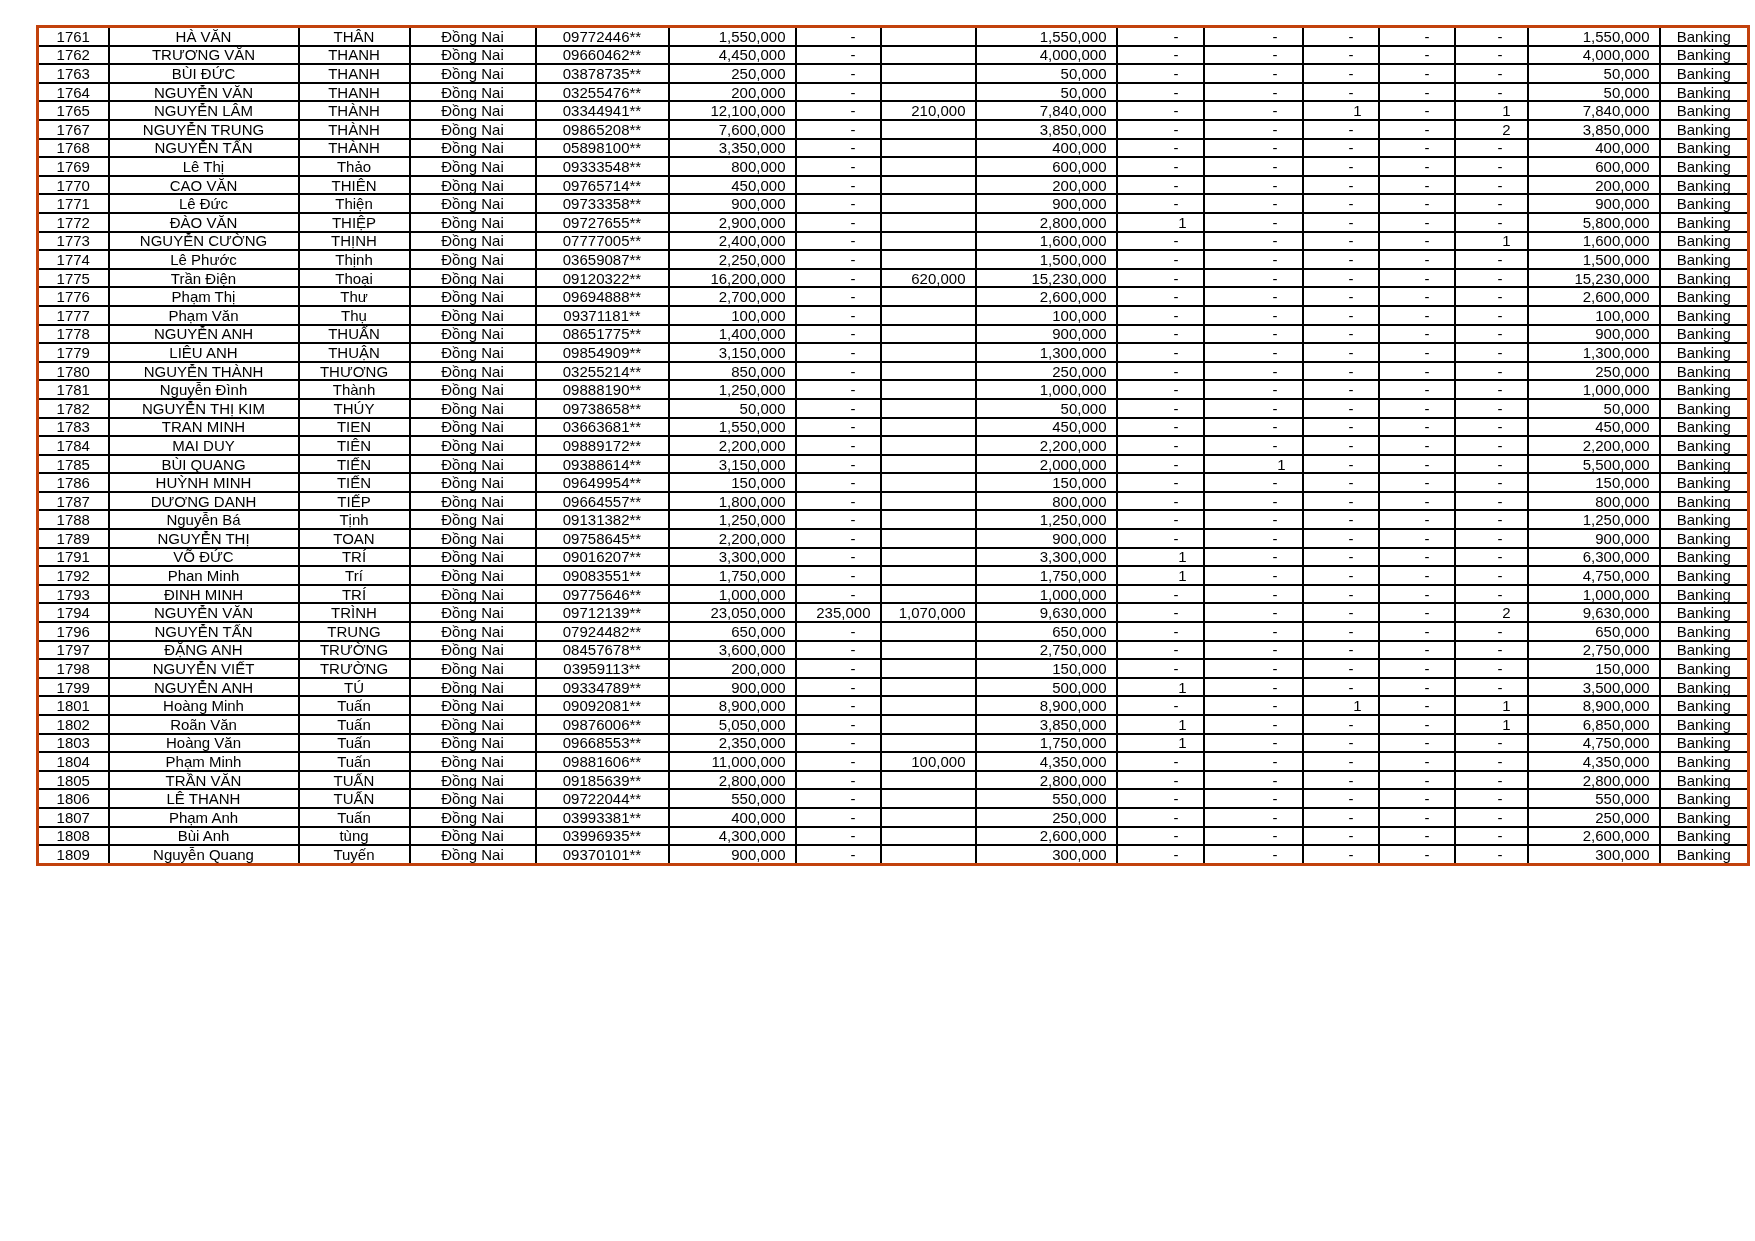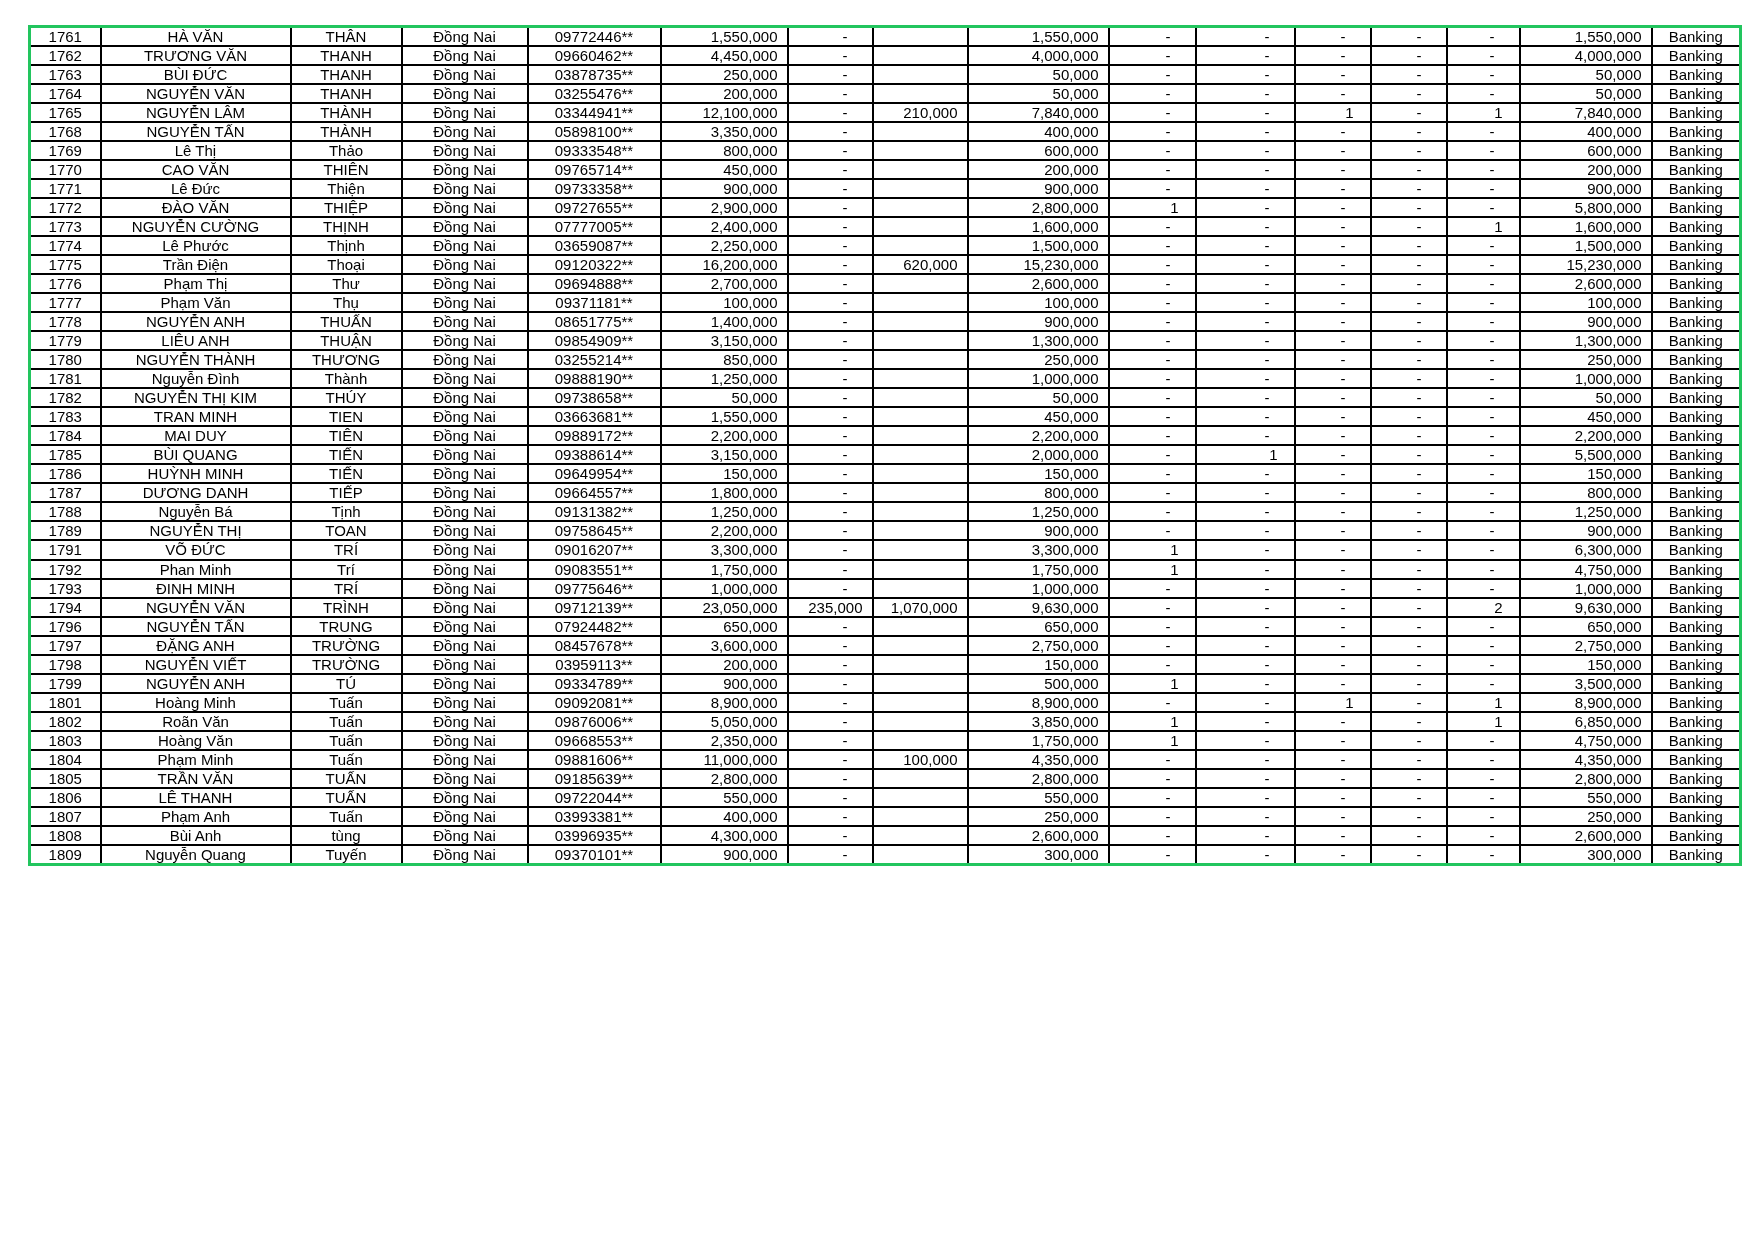--- a/index.html
+++ b/index.html
@@ -9,27 +9,27 @@
   }
   body {
     width: 1755px;
     height: 1241px;
     position: relative;
     font-family: "Liberation Sans", "DejaVu Sans", sans-serif;
     color: #000;
   }
   .sheet-table {
     position: absolute;
-    left: 28px;
+    left: 36px;
     top: 25px;
     width: 1711px;
     height: 841px;
     border-collapse: collapse;
     table-layout: fixed;
-    border: 3px solid #22c55e;
+    border: 3px solid #c2410c;
   }
   .sheet-table td {
     border: 2px solid #000;
     font-size: 15px;
     line-height: 1;
     padding: 0;
     white-space: nowrap;
     overflow: hidden;
     vertical-align: middle;
     background: #fff;
@@ -147,20 +147,38 @@
         <td class="amt">7,840,000</td>
         <td class="dsh">-</td>
         <td class="dsh">-</td>
         <td class="cnt">1</td>
         <td class="dsh">-</td>
         <td class="cnt">1</td>
         <td class="amt">7,840,000</td>
         <td class="ch">Banking</td>
       </tr>
       <tr>
+        <td class="c">1767</td>
+        <td class="c">NGUYỄN TRUNG</td>
+        <td class="c">THÀNH</td>
+        <td class="c">Đồng Nai</td>
+        <td class="c">09865208**</td>
+        <td class="amt">7,600,000</td>
+        <td class="dsh">-</td>
+        <td class="amt"></td>
+        <td class="amt">3,850,000</td>
+        <td class="dsh">-</td>
+        <td class="dsh">-</td>
+        <td class="dsh">-</td>
+        <td class="dsh">-</td>
+        <td class="cnt">2</td>
+        <td class="amt">3,850,000</td>
+        <td class="ch">Banking</td>
+      </tr>
+      <tr>
         <td class="c">1768</td>
         <td class="c">NGUYỄN TẤN</td>
         <td class="c">THÀNH</td>
         <td class="c">Đồng Nai</td>
         <td class="c">05898100**</td>
         <td class="amt">3,350,000</td>
         <td class="dsh">-</td>
         <td class="amt"></td>
         <td class="amt">400,000</td>
         <td class="dsh">-</td>

